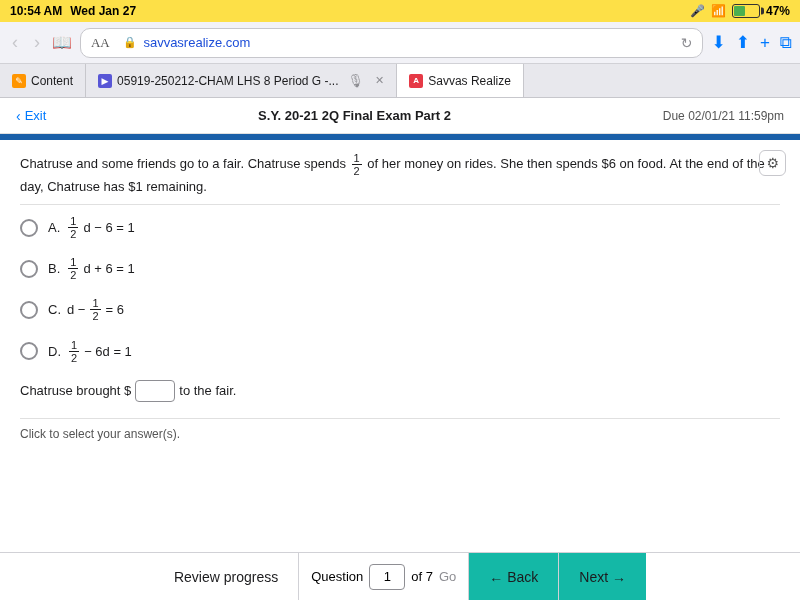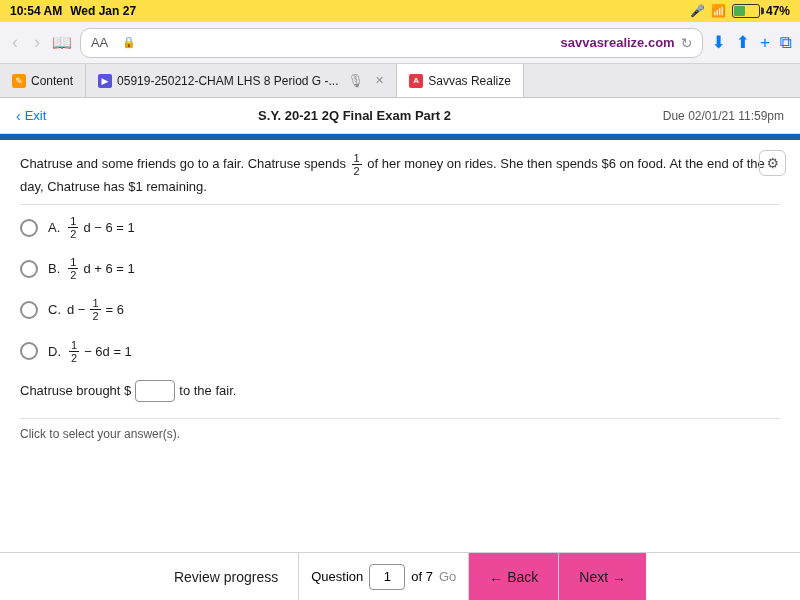--- a/index.html
+++ b/index.html
@@ -40,21 +40,21 @@
       background: white;
       border: 1px solid #c7c7cc;
       border-radius: 10px;
       height: 30px;
       display: flex;
       align-items: center;
       padding: 0 10px;
       gap: 6px;
       font-size: 13px;
     }
-    .url-text { flex: 1; text-align: right; font-size: 13px; color: #701a75; font-weight: bold; }
+    .url-text { flex: 1; text-align: left; font-size: 13px; color: #1d4ed8; }
     .lock-icon { font-size: 11px; color: #555; }
     .reload-icon { font-size: 14px; color: #8e8e93; }
     .browser-actions { display: flex; gap: 10px; align-items: center; }
     .browser-action-btn { background: none; border: none; font-size: 17px; color: #007aff; cursor: pointer; }
 
     
     .tabs-bar {
       background: #e8e8ed;
       height: 34px;
       display: flex;
@@ -242,21 +242,21 @@
     .go-btn {
       background: none;
       border: none;
       color: #8e8e93;
       font-size: 13px;
       cursor: pointer;
     }
     .nav-action-btn {
       height: 100%;
       padding: 0 20px;
-      background: #ec4899;
+      background: #14b8a6;
       border: none;
       border-right: 1px solid #d1d1d6;
       font-size: 14px;
       color: #1c1c1e;
       cursor: pointer;
       display: flex;
       align-items: center;
       gap: 6px;
     }
     .nav-action-btn:last-child { border-right: none; }
@@ -289,21 +289,21 @@
     </div>
     <span>47%</span>
   </div>
 </div>
 
 <div class="browser-bar">
   <button class="nav-btn disabled">‹</button>
   <button class="nav-btn disabled">›</button>
   <span class="book-icon">📖</span>
   <div class="url-bar">
-    <span style="font-size:13px; color:#555; margin-right:8px;">AA</span>
+    <span style="font-size:13px; color:#555; margin-right:8px;font-family:Liberation Serif, serif;">AA</span>
     <span class="lock-icon">🔒</span>
     <span class="url-text">savvasrealize.com</span>
     <span class="reload-icon">↻</span>
   </div>
   <div class="browser-actions">
     <button class="browser-action-btn">⬇</button>
     <button class="browser-action-btn">⬆</button>
     <button class="browser-action-btn">+</button>
     <button class="browser-action-btn">⧉</button>
   </div>

